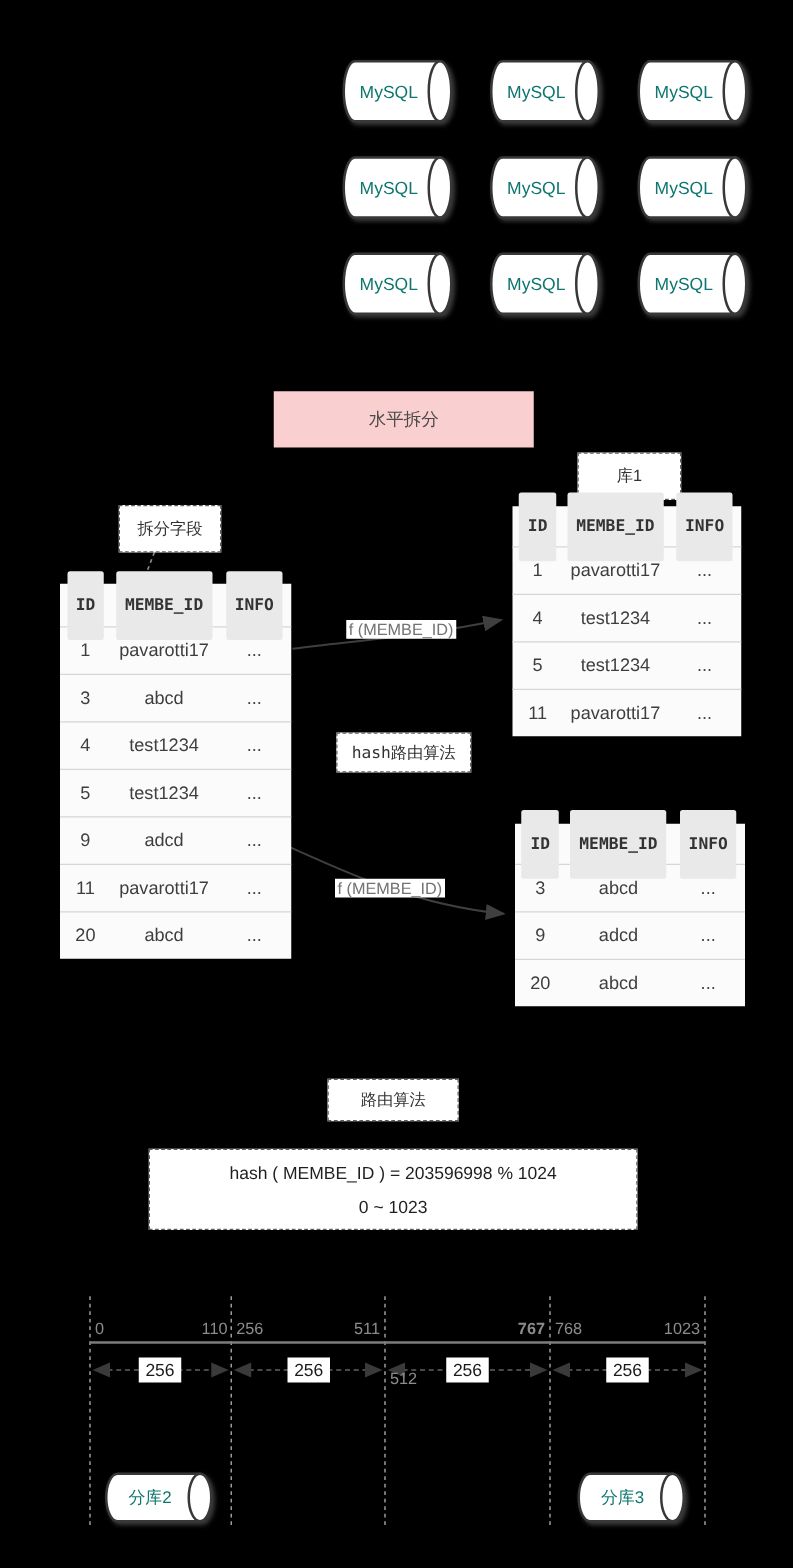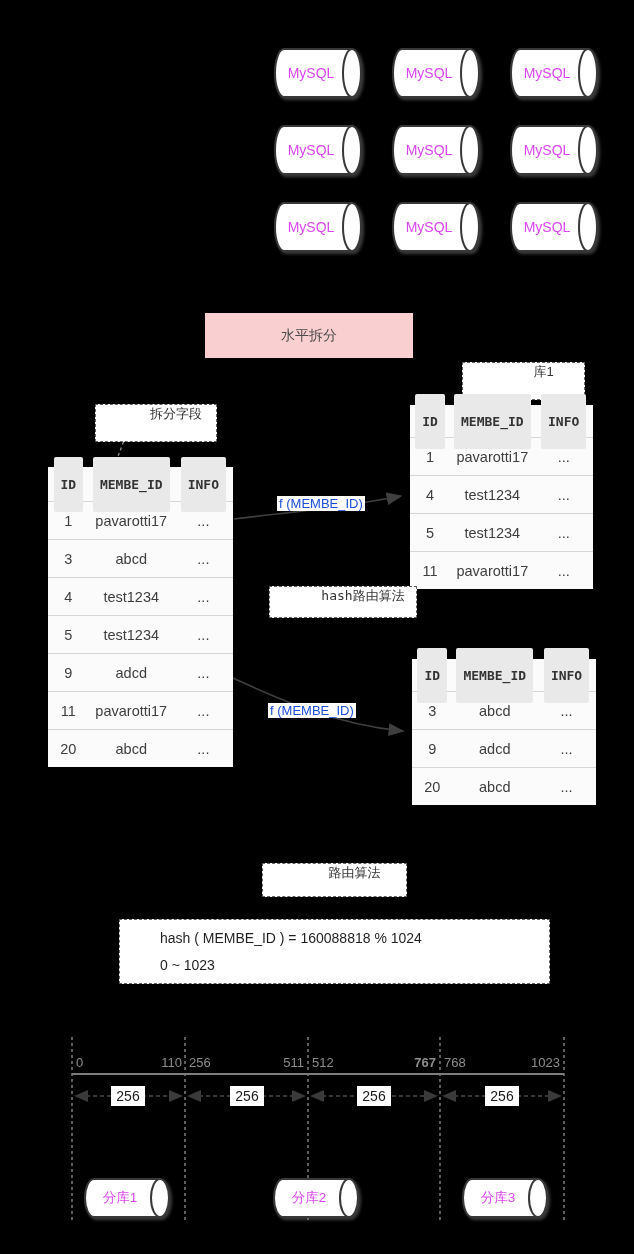--- a/index.html
+++ b/index.html
@@ -7,38 +7,38 @@
     position:relative;width:634px;height:1254px;background:#000;overflow:hidden;
     font-family:"Liberation Sans", sans-serif;
   }
   .overlay{position:absolute;left:0;top:0;width:634px;height:1254px;pointer-events:none;}
 
   
   .cyl{position:absolute;}
   .cyl svg{position:absolute;left:0;top:0;overflow:visible;
     filter:drop-shadow(2px 2px 1.5px rgba(130,130,130,0.45));}
   .cyl .cyl-label{position:absolute;inset:0;display:flex;align-items:center;justify-content:center;
-    color:#d946ef;font-size:14px;}
+    color:#0f766e;font-size:14px;}
   .oracle{left:65px;top:97px;width:157px;height:106px;}
   .oracle .cyl-label{padding-right:22px;}
   .mysql-grid{position:absolute;left:274px;top:48px;width:324px;display:flex;flex-wrap:wrap;
     column-gap:30px;row-gap:27px;}
   .mysql{position:relative;width:88px;height:50px;flex:0 0 88px;}
   .mysql .cyl-label{padding-right:14px;}
   .shard-row{position:absolute;left:84px;top:1178px;width:464px;display:flex;justify-content:space-between;}
   .shard{position:relative;width:86px;height:40px;}
   .shard .cyl-label{padding-right:14px;font-size:13.5px;}
 
   
-  .banner{position:absolute;left:205px;top:313px;width:208px;height:45px;background:#f9cfcf;
+  .banner{position:absolute;left:219px;top:313px;width:208px;height:45px;background:#f9cfcf;
     display:flex;align-items:center;justify-content:center;color:#4a4a4a;font-size:14px;}
 
   
   .dashed-box{position:absolute;background:#fff;border:1px dashed #5f5f5f;color:#333;
-    display:flex;justify-content:center;font-size:13px;padding-left:40px;}
+    display:flex;align-items:center;justify-content:center;font-size:13px;}
   .split-field{left:95px;top:404px;width:80px;height:36px;}
   .db1-label{left:462px;top:362px;width:81px;height:36px;}
   .db2-label{left:462px;top:618px;width:81px;height:37px;margin-top:44px;}
   .hash-box{left:269px;top:586px;width:106px;height:30px;font-family:"DejaVu Sans Mono", monospace;font-size:13px;}
   .route-box{left:262px;top:863px;width:103px;height:32px;}
   .formula-box{left:119px;top:919px;width:389px;height:63px;flex-direction:column;
     justify-content:space-evenly;color:#1f1f1f;font-size:14px;}
 
   
   .dtable{position:absolute;background:#fbfbfb;}
@@ -53,32 +53,32 @@
   .thead span.th:nth-of-type(3){width:32%;justify-content:center;}
   .chip{background:#e9e9e9;border-radius:2px;padding:20px 7px;
     font-family:"DejaVu Sans Mono", monospace;font-weight:bold;font-size:13px;color:#333;}
   .trow{display:flex;align-items:center;height:37px;border-top:1px solid #d6d6d6;}
   .trow .td{text-align:center;color:#3e3e3e;font-size:14.5px;}
   .trow .td.c1{width:22%;}
   .trow .td.c2{width:46%;}
   .trow .td.c3{width:32%;}
 
   
-  .fn-label{position:absolute;background:#fff;color:#1d4ed8;font-size:13px;padding:0 2px;line-height:15px;}
+  .fn-label{position:absolute;background:#fff;color:#737373;font-size:13px;padding:0 2px;line-height:15px;}
   .fn1{left:277px;top:496px;}
   .fn2{left:268px;top:703px;}
 
   
   .tick{position:absolute;top:1056px;color:#8c8c8c;font-size:13px;line-height:14px;}
   .tick.r{text-align:right;}
   .t0{left:76px;}
   .t1{left:152px;width:30px;}
   .t2{left:189px;}
   .t3{left:274px;width:30px;}
-  .t4{left:312px;}
+  .t4{left:312px;margin-top:40px;}
   .t5{left:406px;width:30px;font-weight:bold;}
   .t6{left:444px;}
   .t7{left:520px;width:40px;}
   .seg-chip{position:absolute;top:1086px;width:34px;height:20px;background:#fff;color:#1a1a1a;
     font-size:14px;display:flex;align-items:center;justify-content:center;}
   .sc0{left:111px;}
   .sc1{left:230px;}
   .sc2{left:357px;}
   .sc3{left:485px;}
 </style>
@@ -358,59 +358,52 @@
 
   <div class="dashed-box route-box">
     <span>路由算法</span>
   </div>
 
   <div class="dashed-box hash-box">
     <span>hash路由算法</span>
   </div>
 
   <div class="dashed-box formula-box">
-    <span>hash ( MEMBE_ID ) = 160088818 % 1024</span>
+    <span>hash ( MEMBE_ID ) = 203596998 % 1024</span>
     <span>0 ~ 1023</span>
   </div>
 
   <span class="tick t0">0</span>
   <span class="tick t1 r">110</span>
   <span class="tick t2">256</span>
   <span class="tick t3 r">511</span>
   <span class="tick t4">512</span>
   <span class="tick t5 r">767</span>
   <span class="tick t6">768</span>
   <span class="tick t7 r">1023</span>
 
   <span class="seg-chip sc0">256</span>
   <span class="seg-chip sc1">256</span>
   <span class="seg-chip sc2">256</span>
   <span class="seg-chip sc3">256</span>
 
   <div class="shard-row">
 
+
       <div class="cyl shard">
         <svg width="86" height="40">
           <path d="M77 1 L10 1 A 9 19 0 0 0 10 39 L77 39" fill="#fff" stroke="#383838" stroke-width="2"></path>
           <ellipse cx="76" cy="20" rx="9" ry="19" fill="#fff" stroke="#383838" stroke-width="2"></ellipse>
         </svg>
-        <span class="cyl-label">分库1</span>
+        <span class="cyl-label">分库2</span>
       </div>
 
       <div class="cyl shard">
         <svg width="86" height="40">
           <path d="M77 1 L10 1 A 9 19 0 0 0 10 39 L77 39" fill="#fff" stroke="#383838" stroke-width="2"></path>
           <ellipse cx="76" cy="20" rx="9" ry="19" fill="#fff" stroke="#383838" stroke-width="2"></ellipse>
         </svg>
-        <span class="cyl-label">分库2</span>
-      </div>
-
-      <div class="cyl shard">
-        <svg width="86" height="40">
-          <path d="M77 1 L10 1 A 9 19 0 0 0 10 39 L77 39" fill="#fff" stroke="#383838" stroke-width="2"></path>
-          <ellipse cx="76" cy="20" rx="9" ry="19" fill="#fff" stroke="#383838" stroke-width="2"></ellipse>
-        </svg>
         <span class="cyl-label">分库3</span>
       </div>
 
     </div>
 
 </div>
 
 </body></html>

